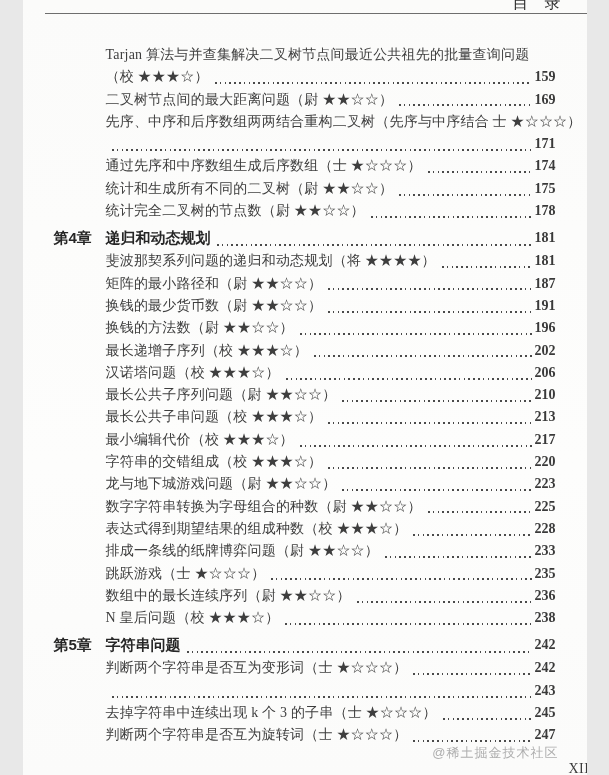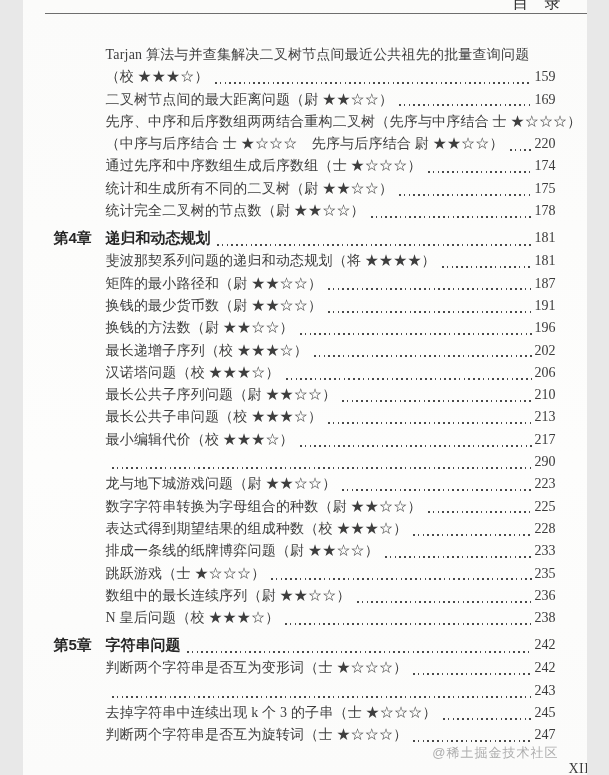--- a/index.html
+++ b/index.html
@@ -68,21 +68,21 @@
     align-self: flex-end;
     margin: 0 3px 4.5px 6px;
     background-image: repeating-linear-gradient(to right,
       #4a4a4a 0, #4a4a4a 1.6px, transparent 1.6px, transparent 4.8px);
   }
   .page-num {
     flex: 0 0 auto;
     font-size: 14px;
     color: #3a3a3a;
     font-family: "Liberation Serif", "DejaVu Serif", serif;
-    font-weight: normal;
+    font-weight: bold;
   }
   .watermark {
     position: absolute;
     top: 744px;
     right: 28px;
     font-size: 13px;
     letter-spacing: 1px;
     color: #aeaeae;
     font-family: "Liberation Sans", "DejaVu Sans", sans-serif;
   }
@@ -112,23 +112,22 @@
       </div>
       <div class="entry-row">
         <span class="entry-title">二叉树节点间的最大距离问题（尉 ★★☆☆）</span>
         <span class="leader"></span>
         <span class="page-num">169</span>
       </div>
       <div class="entry-row">
         <span class="entry-title">先序、中序和后序数组两两结合重构二叉树（先序与中序结合 士 ★☆☆☆）</span>
       </div>
       <div class="entry-row">
-        <span class="entry-title">（中序与后序结合 士 ★☆☆☆　先序与后序结合 尉 ★★☆☆）</span>
-        <span class="leader"></span>
-        <span class="page-num">220</span>
+        <span class="leader"></span>
+        <span class="page-num">171</span>
       </div>
       <div class="entry-row">
         <span class="entry-title">通过先序和中序数组生成后序数组（士 ★☆☆☆）</span>
         <span class="leader"></span>
         <span class="page-num">174</span>
       </div>
       <div class="entry-row">
         <span class="entry-title">统计和生成所有不同的二叉树（尉 ★★☆☆）</span>
         <span class="leader"></span>
         <span class="page-num">175</span>
@@ -183,22 +182,23 @@
         <span class="entry-title">最长公共子串问题（校 ★★★☆）</span>
         <span class="leader"></span>
         <span class="page-num">213</span>
       </div>
       <div class="entry-row">
         <span class="entry-title">最小编辑代价（校 ★★★☆）</span>
         <span class="leader"></span>
         <span class="page-num">217</span>
       </div>
       <div class="entry-row">
-        <span class="leader"></span>
-        <span class="page-num">290</span>
+        <span class="entry-title">字符串的交错组成（校 ★★★☆）</span>
+        <span class="leader"></span>
+        <span class="page-num">220</span>
       </div>
       <div class="entry-row">
         <span class="entry-title">龙与地下城游戏问题（尉 ★★☆☆）</span>
         <span class="leader"></span>
         <span class="page-num">223</span>
       </div>
       <div class="entry-row">
         <span class="entry-title">数字字符串转换为字母组合的种数（尉 ★★☆☆）</span>
         <span class="leader"></span>
         <span class="page-num">225</span>

